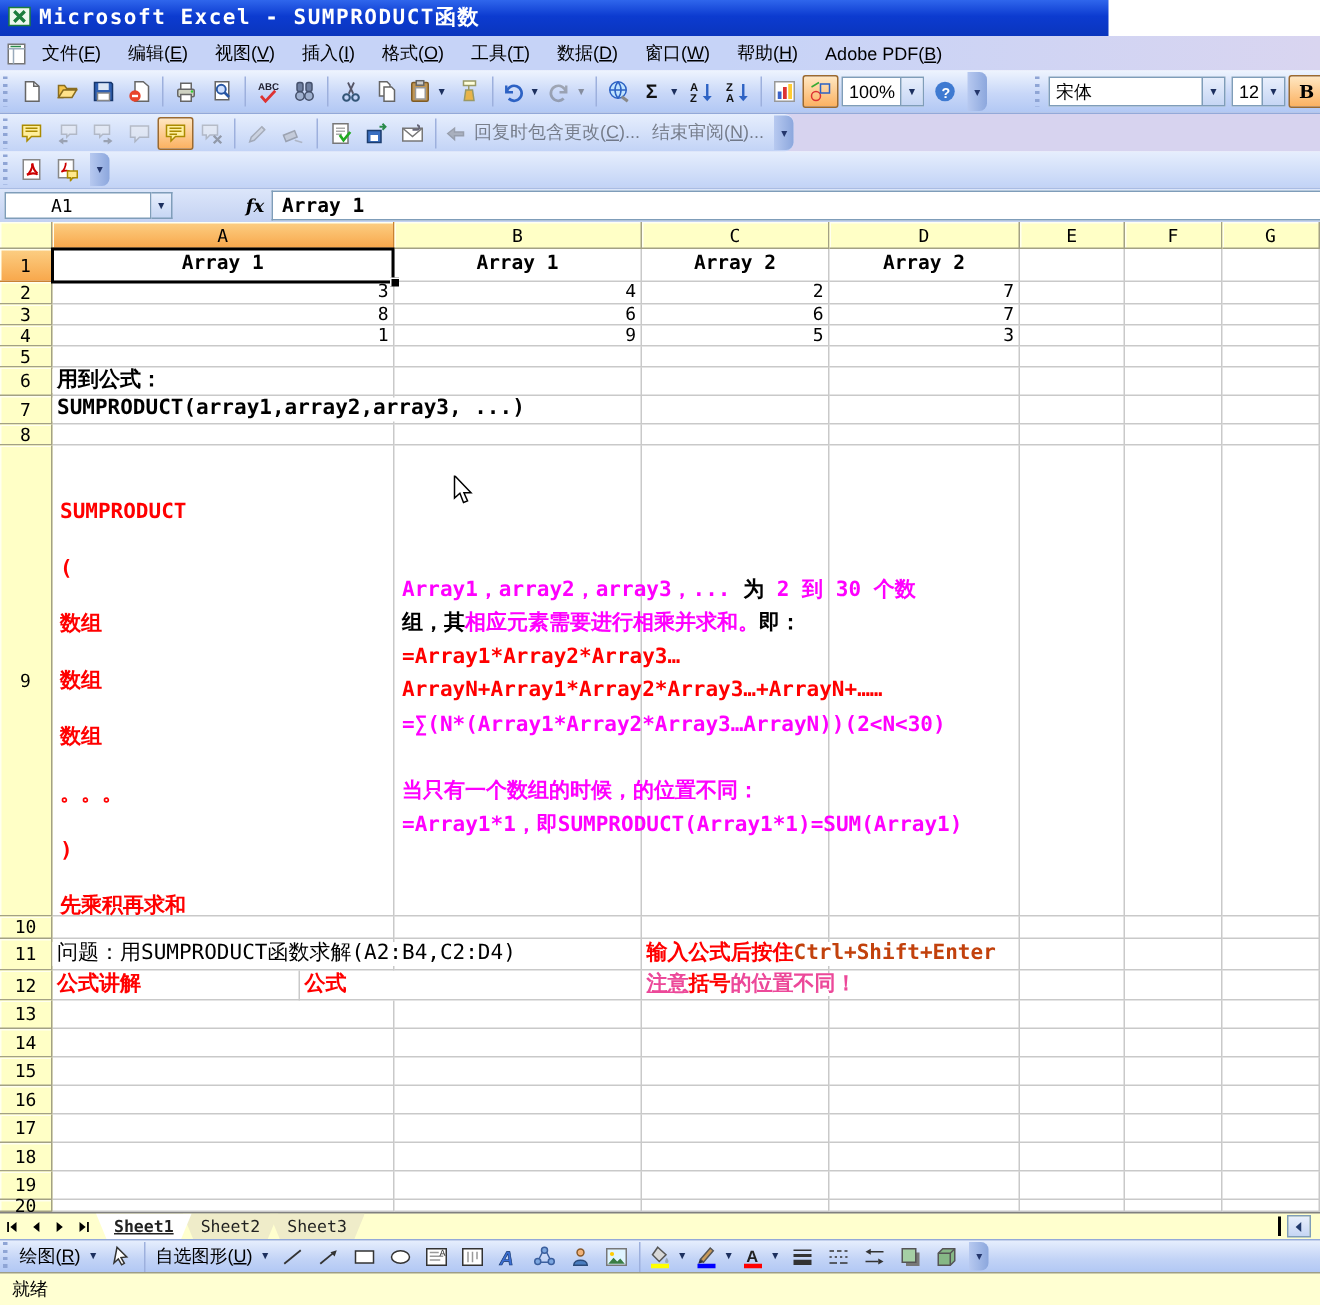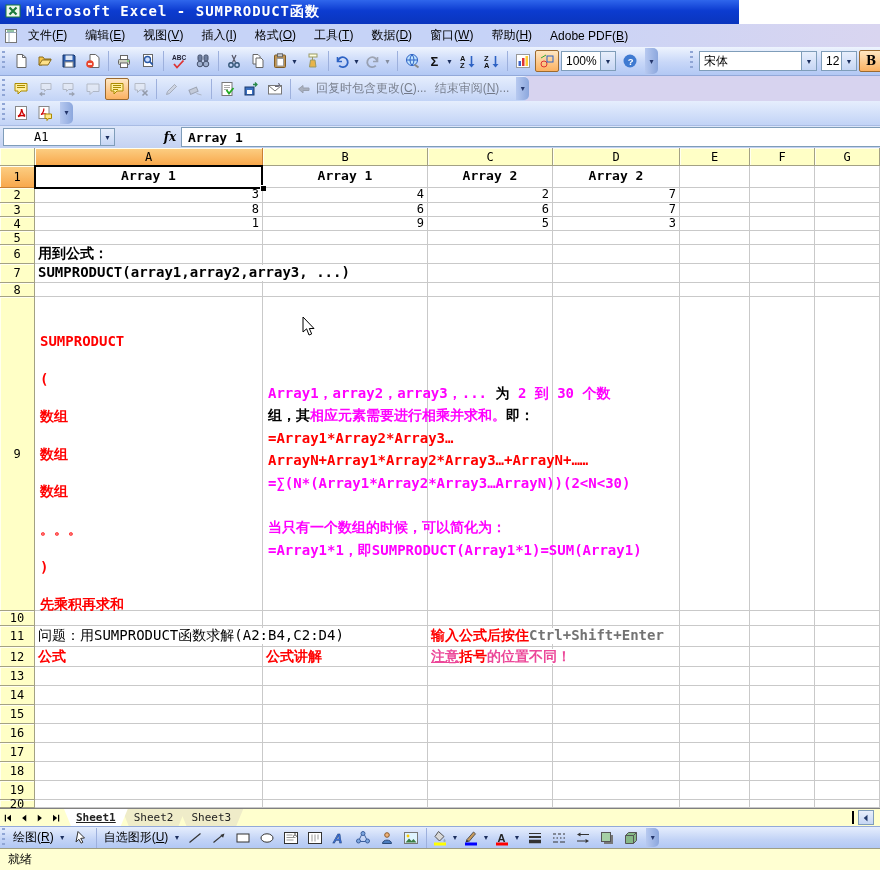--- a/index.html
+++ b/index.html
@@ -651,34 +651,34 @@
         <div class="gcell" style="width: 65px;"></div>
         <div class="gcell" style="width: 65px;"></div>
       </div>
       <div class="grow" style="height: 21px;">
         <div class="hdr" style="width: 35px;">11</div>
         <div class="gcell" style="width: 228px;">
           <span class="ct" style="font-size: 14px; font-weight: normal; background: rgb(255, 255, 255);">问题：用SUMPRODUCT函数求解(A2:B4,C2:D4)</span>
         </div>
         <div class="gcell" style="width: 165px;"></div>
         <div class="gcell" style="width: 125px;">
-          <span class="ct" style="font-size: 14px; font-weight: bold; background: rgb(255, 255, 255);"><span style="color: rgb(255, 0, 0);">输入公式后按住</span><span style="color: #737373;">Ctrl+Shift+Enter</span></span>
+          <span class="ct" style="font-size: 14px; font-weight: bold; background: rgb(255, 255, 255);"><span style="color: rgb(255, 0, 0);">输入公式后按住</span><span style="color: #c2410c;">Ctrl+Shift+Enter</span></span>
         </div>
         <div class="gcell" style="width: 127px;"></div>
         <div class="gcell" style="width: 70px;"></div>
         <div class="gcell" style="width: 65px;"></div>
         <div class="gcell" style="width: 65px;"></div>
       </div>
       <div class="grow" style="height: 20px;">
         <div class="hdr" style="width: 35px;">12</div>
+        <div class="gcell" style="width: 165px;">
+          <span class="ct" style="font-size: 14px; font-weight: bold; color: rgb(255, 0, 0);">公式讲解</span>
+        </div>
         <div class="gcell" style="width: 228px;">
           <span class="ct" style="font-size: 14px; font-weight: bold; color: rgb(255, 0, 0);">公式</span>
-        </div>
-        <div class="gcell" style="width: 165px;">
-          <span class="ct" style="font-size: 14px; font-weight: bold; color: rgb(255, 0, 0);">公式讲解</span>
         </div>
         <div class="gcell" style="width: 125px;">
           <span class="ct" style="font-size: 14px; font-weight: bold; background: rgb(255, 255, 255);"><span style="color: #ec4899; text-decoration: underline;">注意</span><span style="color: rgb(255, 0, 0);">括号</span><span style="color: #ec4899;">的位置不同！</span></span>
         </div>
         <div class="gcell" style="width: 127px;"></div>
         <div class="gcell" style="width: 70px;"></div>
         <div class="gcell" style="width: 65px;"></div>
         <div class="gcell" style="width: 65px;"></div>
       </div>
       <div class="grow" style="height: 19px;">
@@ -771,21 +771,21 @@
         <div>)</div>
         <div>先乘积再求和</div>
       </div>
       <div class="note" style="font-family: &quot;DejaVu Sans Mono&quot;, &quot;Liberation Mono&quot;, monospace;">
         <div><span style="color: rgb(255, 0, 255);">Array1，array2，array3，... </span><span style="color: rgb(0, 0, 0);">为 </span><span style="color: rgb(255, 0, 255);">2 到 30 个数</span></div>
         <div><span style="color: rgb(0, 0, 0);">组，其</span><span style="color: rgb(255, 0, 255);">相应元素需要进行相乘并求和。</span><span style="color: rgb(0, 0, 0);">即：</span></div>
         <div><span style="color: rgb(255, 0, 0);">=Array1*Array2*Array3…</span></div>
         <div><span style="color: rgb(255, 0, 0);">ArrayN+Array1*Array2*Array3…+ArrayN+……</span></div>
         <div><span style="color: rgb(255, 0, 255);">=∑(N*(Array1*Array2*Array3…ArrayN))(2&lt;N&lt;30)</span></div>
         <div>&nbsp;</div>
-        <div><span style="color: rgb(255, 0, 255);">当只有一个数组的时候，可以简化为：</span></div>
+        <div><span style="color: rgb(255, 0, 255);">当只有一个数组的时候，的位置不同：</span></div>
         <div><span style="color: rgb(255, 0, 255);">=Array1*1，即SUMPRODUCT(Array1*1)=SUM(Array1)</span></div>
       </div>
     </div>
 
   <div class="tabrow" id="tabrow">
       <div class="navbtn">
         <span class="icn">
           <svg viewBox="0 0 16 16" width="12" height="12" fill="none">
             <path d="M4.5 3.5v9" stroke="#000" stroke-width="1.6"></path>
             <path d="M12 3.5L6.5 8l5.5 4.5z" fill="#000"></path>

